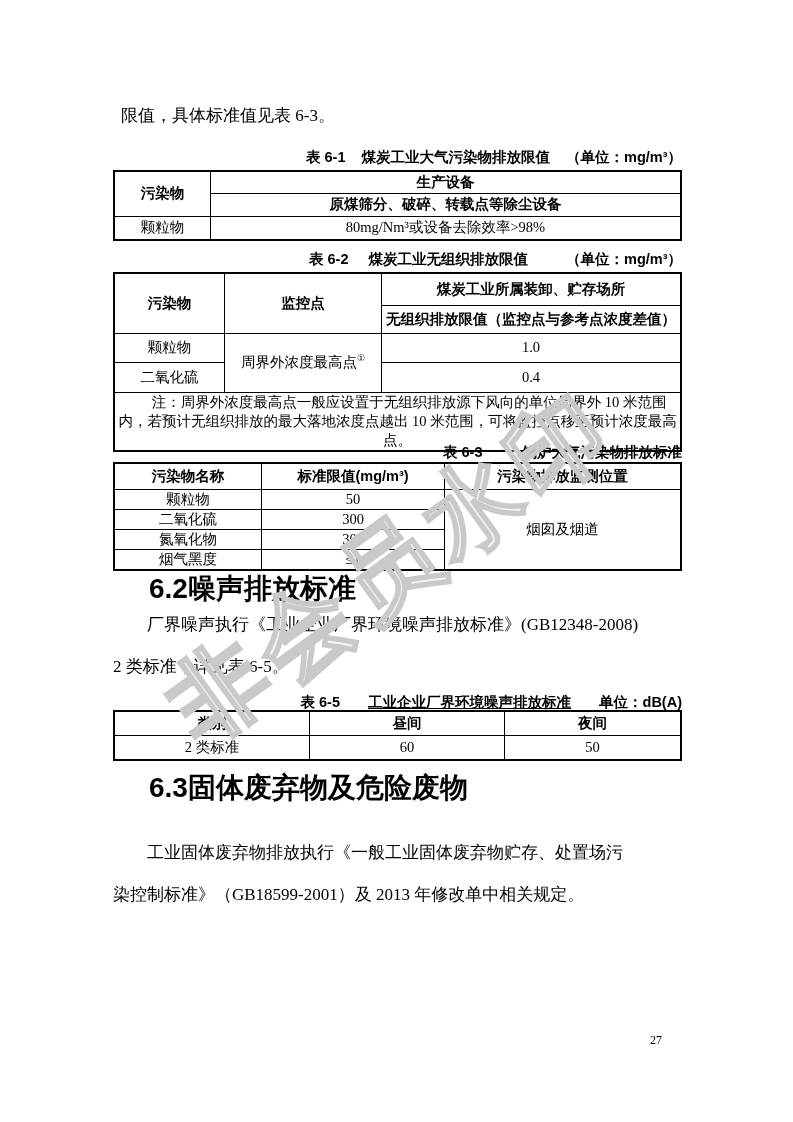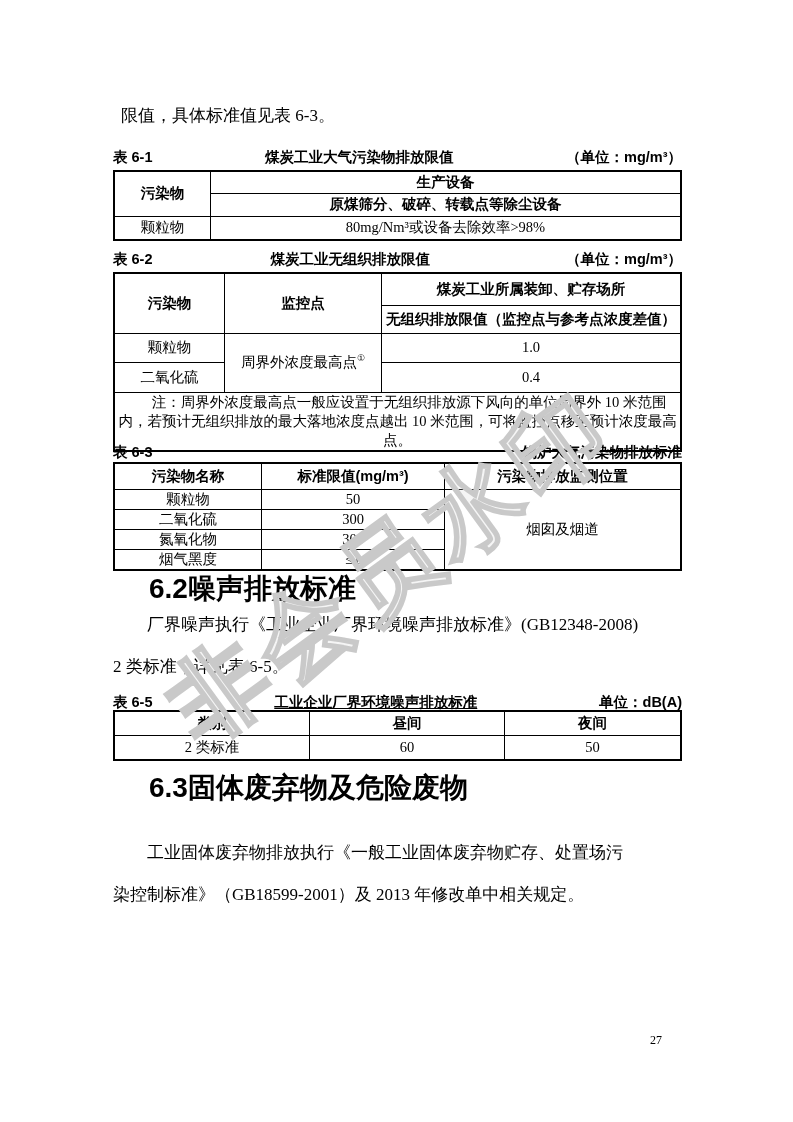--- a/index.html
+++ b/index.html
@@ -15,21 +15,21 @@
     font-family:"Liberation Sans","DejaVu Sans",sans-serif;
     font-weight:bold;font-size:96px;letter-spacing:8px;white-space:nowrap;
     color:rgba(210,210,210,0.22);
     -webkit-text-stroke:2.5px #c9c9c9;
     z-index:6;pointer-events:none;
   }
   
   .abs{position:absolute;left:113px;width:569px;}
   .intro{top:96px;font-size:17px;}
   .caption{
-    display:flex;justify-content:space-between;align-items:flex-end;
+    display:flex;justify-content:flex-end;align-items:flex-end;
     font-family:"Liberation Sans","DejaVu Sans",sans-serif;
     font-weight:bold;font-size:14.5px;line-height:18px;
   }
   .cap61{top:148px;gap:16px;}
   .cap62{top:250px;gap:20px;}
   .cap62 .unit{margin-left:18px;}
   .cap63{top:443px;gap:40px;}
   .cap65{top:693px;gap:28px;}
   .cap65 .underline{text-decoration:underline;}
   

